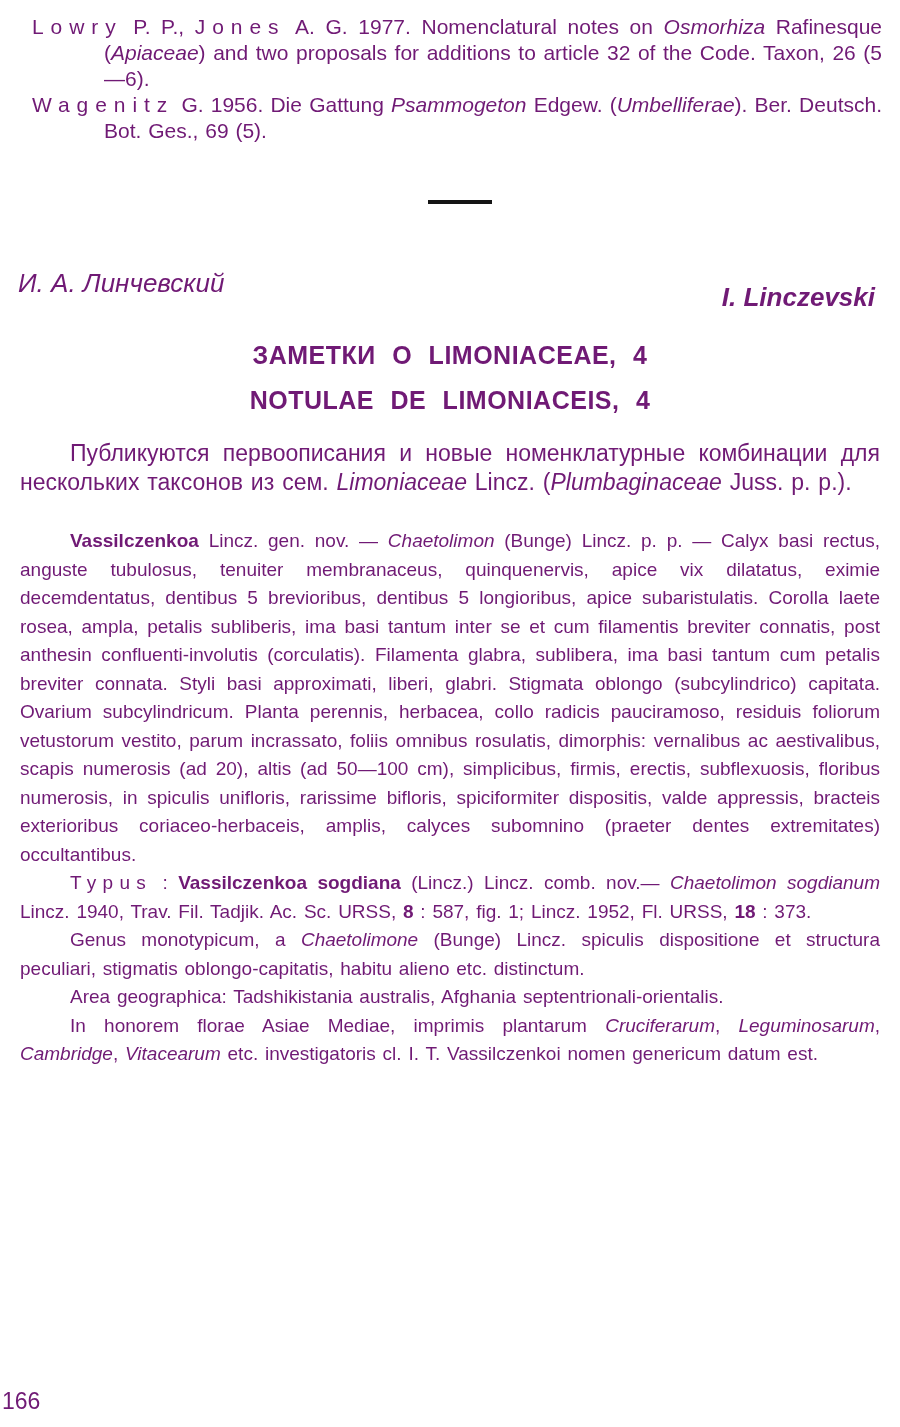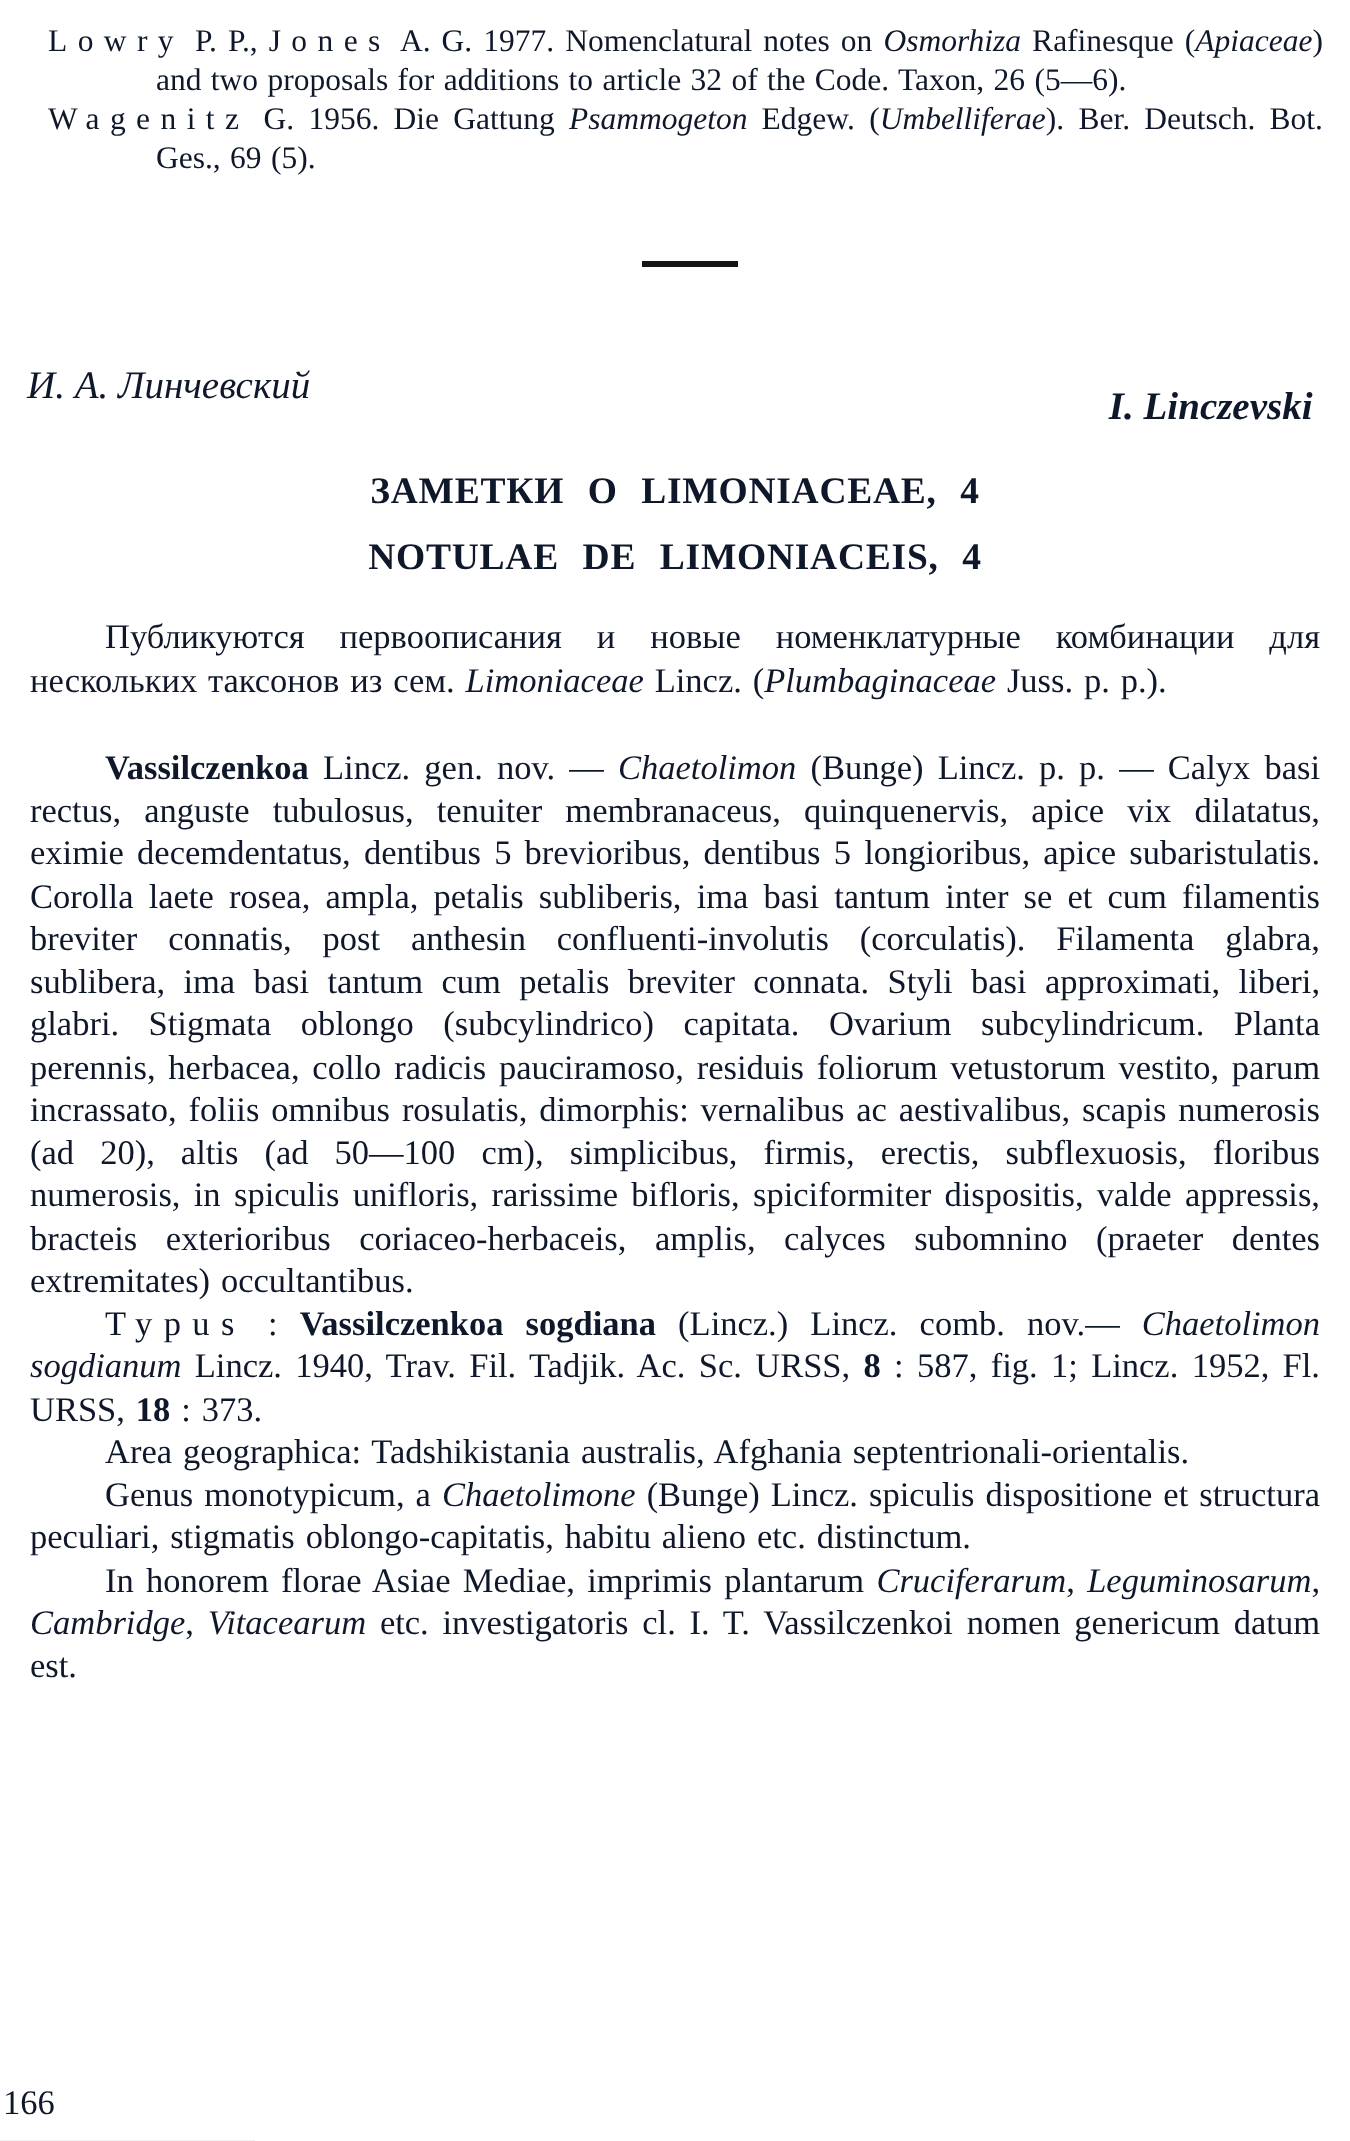--- a/index.html
+++ b/index.html
@@ -6,22 +6,22 @@
     margin: 0;
     padding: 0;
     background: #e8e8e8;
   }
   .page {
     position: relative;
     width: 900px;
     height: 1427px;
     margin: 0 auto;
     background: #ffffff;
-    color: #0f172a;
-    font-family: Liberation Serif, serif;
+    color: #701a75;
+    font-family: Liberation Sans, sans-serif;
     overflow: hidden;
   }
   
   .references {
     padding: 14px 18px 0 32px;
     font-size: 21px;
     line-height: 26px;
     text-align: justify;
     word-spacing: 1px;
   }
@@ -63,21 +63,21 @@
     margin: 24px 20px 0 20px;
     font-size: 23px;
     line-height: 29px;
     text-align: justify;
     text-indent: 50px;
     word-spacing: 1.5px;
   }
   
   .body-text {
     margin: 30px 20px 0 20px;
-    font-size: 23px;
+    font-size: 19px;
     line-height: 28.5px;
     text-align: justify;
     word-spacing: 1.5px;
   }
   .para {
     margin: 0;
     text-indent: 50px;
   }
   
   .run-italic { font-style: italic; }
@@ -111,20 +111,20 @@
 
   <h1 class="title-ru">ЗАМЕТКИ О LIMONIACEAE, 4</h1>
   <h2 class="title-la">NOTULAE DE LIMONIACEIS, 4</h2>
 
   <p class="abstract"><span>Публикуются первоописания и новые номенклатурные комбинации для нескольких таксонов из сем. </span><span class="run-italic">Limoniaceae</span><span> Lincz. (</span><span class="run-italic">Plumbaginaceae</span><span> Juss. p. p.).</span></p>
 
   <section class="body-text">
 
   <p class="para"><span class="run-bold">Vassilczenkoa</span><span> Lincz. gen. nov. — </span><span class="run-italic">Chaetolimon</span><span> (Bunge) Lincz. p. p. — Calyx basi rectus, anguste tubulosus, tenuiter membranaceus, quinquenervis, apice vix dilatatus, eximie decemdentatus, dentibus 5 brevioribus, dentibus 5 longioribus, apice subaristulatis. Corolla laete rosea, ampla, petalis subliberis, ima basi tantum inter se et cum filamentis breviter connatis, post anthesin confluenti-involutis (corculatis). Filamenta glabra, sublibera, ima basi tantum cum petalis breviter connata. Styli basi approximati, liberi, glabri. Stigmata oblongo (subcylindrico) capitata. Ovarium subcylindricum. Planta perennis, herbacea, collo radicis pauciramoso, residuis foliorum vetustorum vestito, parum incrassato, foliis omnibus rosulatis, dimorphis: vernalibus ac aestivalibus, scapis numerosis (ad 20), altis (ad 50—100 cm), simplicibus, firmis, erectis, subflexuosis, floribus numerosis, in spiculis unifloris, rarissime bifloris, spiciformiter dispositis, valde appressis, bracteis exterioribus coriaceo-herbaceis, amplis, calyces subomnino (praeter dentes extremitates) occultantibus.</span></p>
       <p class="para"><span class="run-spaced">Typus</span><span> : </span><span class="run-bold">Vassilczenkoa sogdiana</span><span> (Lincz.) Lincz. comb. nov.— </span><span class="run-italic">Chaetolimon sogdianum</span><span> Lincz. 1940, Trav. Fil. Tadjik. Ac. Sc. URSS, </span><span class="run-bold">8</span><span> : 587, fig. 1; Lincz. 1952, Fl. URSS, </span><span class="run-bold">18</span><span> : 373.</span></p>
+      <p class="para"><span>Genus monotypicum, a </span><span class="run-italic">Chaetolimone</span><span> (Bunge) Lincz. spiculis dispositione et structura peculiari, stigmatis oblongo-capitatis, habitu alieno etc. distinctum.</span></p>
       <p class="para"><span>Area geographica: Tadshikistania australis, Afghania septentrionali-orientalis.</span></p>
-      <p class="para"><span>Genus monotypicum, a </span><span class="run-italic">Chaetolimone</span><span> (Bunge) Lincz. spiculis dispositione et structura peculiari, stigmatis oblongo-capitatis, habitu alieno etc. distinctum.</span></p>
       <p class="para"><span>In honorem florae Asiae Mediae, imprimis plantarum </span><span class="run-italic">Cruciferarum</span><span>, </span><span class="run-italic">Leguminosarum</span><span>, </span><span class="run-italic">Cambridge</span><span>, </span><span class="run-italic">Vitacearum</span><span> etc. investigatoris cl. I. T. Vassilczenkoi nomen genericum datum est.</span></p>
     </section>
 
   <div class="page-number">166</div>
 
 </div>
 
 </body></html>

